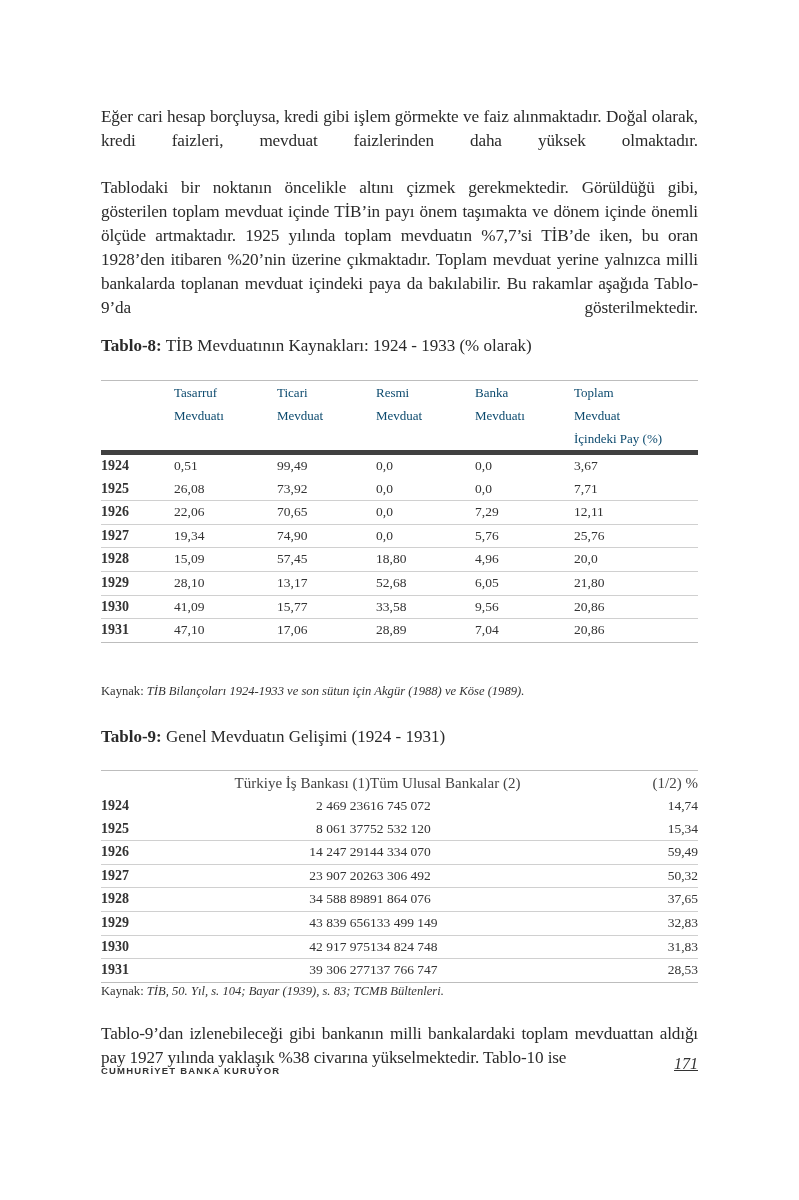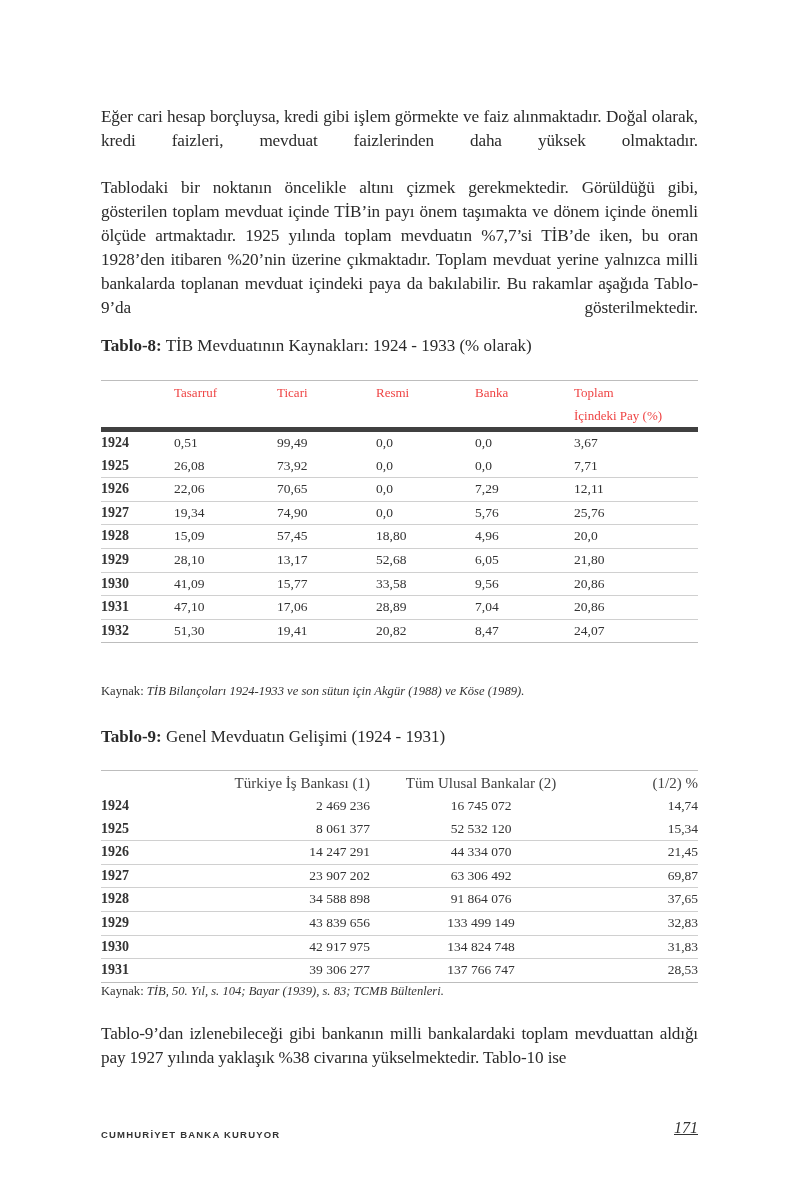--- a/index.html
+++ b/index.html
@@ -14,40 +14,40 @@
   #p3 { position: absolute; top: 1022px; }
   .tcap { position: absolute; font-size: 17px; line-height: 22px; }
   .tcap b { font-weight: bold; }
   #cap8 { top: 335px; }
   #cap9 { top: 726px; }
   table { border-collapse: collapse; position: absolute; width: 597px; font-size: 13.5px; color: #333; }
   #t8 { top: 380px; }
   #t9 { top: 770px; }
   table tr.top td { border-top: 1px solid #bdbdbd; }
   table td { padding: 0; vertical-align: top; height: 22.6px; line-height: 22px; }
-  #t8 thead td { line-height: 23px; height: 23px; font-size: 13px; color: #ef4444; margin-top: 6px; }
+  #t8 thead td { line-height: 23px; height: 23px; font-size: 13px; color: #0c4a6e; margin-top: 6px; }
   #t8 thead tr:last-child td { border-bottom: 5px solid #404040; }
   #t8 tbody tr td { border-bottom: 1px solid #d0d0d0; }
   #t8 tbody tr:first-child td { border-bottom: none; }
   #t8 tbody tr:last-child td { border-bottom: 1px solid #bdbdbd; }
   #t9 thead td { font-size: 15px; color: #444; height: 24px; line-height: 24px; }
   #t9 tbody tr td { border-bottom: 1px solid #d0d0d0; }
   #t9 tbody tr:first-child td { border-bottom: none; }
   #t9 tbody tr:last-child td { border-bottom: 1px solid #bdbdbd; }
   td.yr { font-weight: bold; width: 73px; font-size: 14px; }
   #t8 td.c1 { width: 103px; } #t8 td.c2 { width: 99px; } #t8 td.c3 { width: 99px; }
   #t8 td.c4 { width: 99px; } #t8 td.c5 { width: 124px; }
   #t9 td.n1 { width: 196px; text-align: right; }
-  #t9 td.n2 { width: 222px; text-align: center; }
+  #t9 td.n2 { width: 222px; text-align: left; }
   #t9 td.n3 { width: 106px; text-align: right; }
   .source { position: absolute; font-size: 12.6px; color: #333; }
   .source i { font-style: italic; }
   #src8 { top: 684px; }
   #src9 { top: 984px; text-align: center; }
-  .footer { position: absolute; top: 1124px; left: 101px; width: 597px; }
+  .footer { position: absolute; top: 1060px; left: 101px; width: 597px; }
   .running { font-family: "Liberation Sans", "DejaVu Sans", sans-serif; font-weight: bold; font-size: 9.5px; letter-spacing: 1.2px; color: #333; }
   .pnum { position: absolute; right: 0; top: -5px; font-style: italic; font-size: 16px; color: #333; text-decoration: underline; }
 </style>
 </head>
 <body>
 
 <div class="page">
 
   <p class="body" id="p1">Eğer cari hesap borçluysa, kredi gibi işlem görmekte ve faiz alınmaktadır. Doğal olarak, kredi faizleri, mevduat faizlerinden daha yüksek olmaktadır.</p>
   <p class="body" id="p2">Tablodaki bir noktanın öncelikle altını çizmek gerekmektedir. Görüldüğü gibi, gösterilen toplam mevduat içinde TİB’in payı önem taşımakta ve dönem içinde önemli ölçüde artmaktadır. 1925 yılında toplam mevduatın %7,7’si TİB’de iken, bu oran 1928’den itibaren %20’nin üzerine çıkmaktadır. Toplam mevduat yerine yalnızca milli bankalarda toplanan mevduat içindeki paya da bakılabilir. Bu rakamlar aşağıda Tablo-9’da gösterilmektedir.</p>
@@ -62,20 +62,28 @@
       <tr class="top">
         <td class="yr"></td>
         <td class="c1">Tasarruf</td>
         <td class="c2">Ticari</td>
         <td class="c3">Resmi</td>
         <td class="c4">Banka</td>
         <td class="c5">Toplam</td>
       </tr>
       <tr>
         <td></td>
+        <td>Mevduatı</td>
+        <td>Mevduat</td>
+        <td>Mevduat</td>
+        <td>Mevduatı</td>
+        <td>Mevduat</td>
+      </tr>
+      <tr>
+        <td></td>
         <td></td>
         <td></td>
         <td></td>
         <td></td>
         <td>İçindeki Pay (%)</td>
       </tr>
     </thead>
     <tbody id="t8body">
         <tr>
           <td class="yr">1924</td>
@@ -133,28 +141,20 @@
           <td class="c4">9,56</td>
           <td class="c5">20,86</td>
         </tr>
         <tr>
           <td class="yr">1931</td>
           <td class="c1">47,10</td>
           <td class="c2">17,06</td>
           <td class="c3">28,89</td>
           <td class="c4">7,04</td>
           <td class="c5">20,86</td>
-        </tr>
-        <tr>
-          <td class="yr">1932</td>
-          <td class="c1">51,30</td>
-          <td class="c2">19,41</td>
-          <td class="c3">20,82</td>
-          <td class="c4">8,47</td>
-          <td class="c5">24,07</td>
         </tr>
       </tbody>
   </table>
 
   <div class="source" id="src8">
     <span>Kaynak:</span>
     <i>TİB Bilançoları 1924-1933 ve son sütun için Akgür (1988) ve Köse (1989).</i>
   </div>
 
   <div class="tcap" id="cap9">
@@ -181,27 +181,27 @@
         <tr>
           <td class="yr">1925</td>
           <td class="n1">8 061 377</td>
           <td class="n2">52 532 120</td>
           <td class="n3">15,34</td>
         </tr>
         <tr>
           <td class="yr">1926</td>
           <td class="n1">14 247 291</td>
           <td class="n2">44 334 070</td>
-          <td class="n3">21,45</td>
+          <td class="n3">59,49</td>
         </tr>
         <tr>
           <td class="yr">1927</td>
           <td class="n1">23 907 202</td>
           <td class="n2">63 306 492</td>
-          <td class="n3">69,87</td>
+          <td class="n3">50,32</td>
         </tr>
         <tr>
           <td class="yr">1928</td>
           <td class="n1">34 588 898</td>
           <td class="n2">91 864 076</td>
           <td class="n3">37,65</td>
         </tr>
         <tr>
           <td class="yr">1929</td>
           <td class="n1">43 839 656</td>

